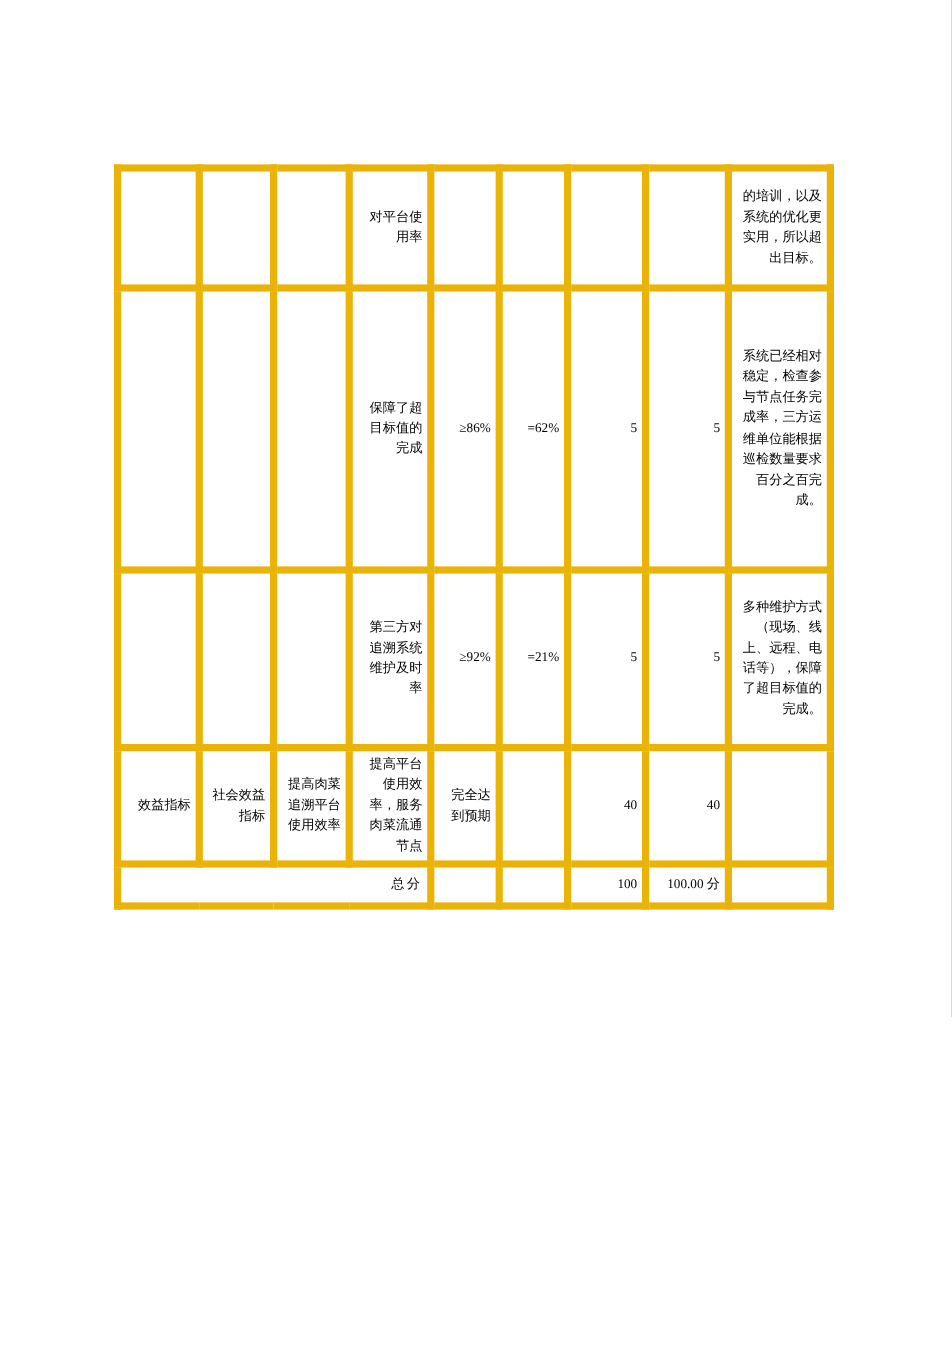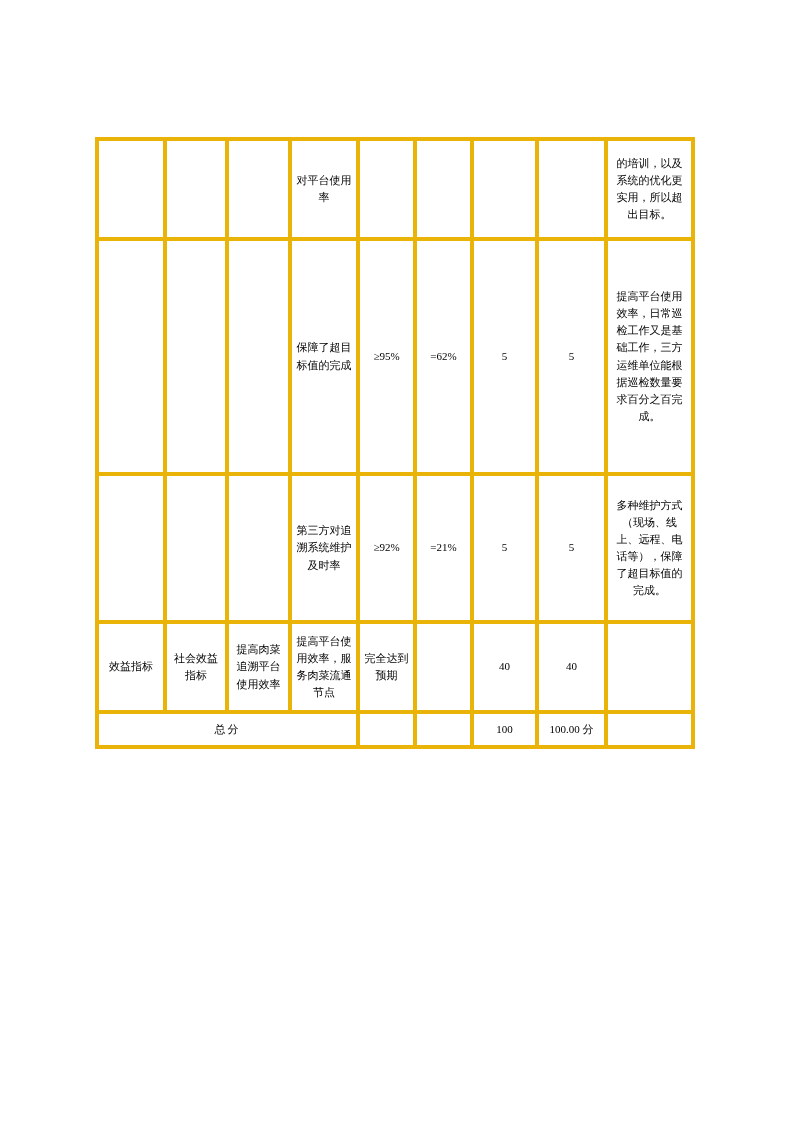--- a/index.html
+++ b/index.html
@@ -22,23 +22,23 @@
     left: 95px;
     top: 137px;
     width: 600px;
   }
   table.grid {
     border-collapse: collapse;
     width: 600px;
     table-layout: fixed;
   }
   table.grid td {
-    border: 4px solid #eab308;
+    border: 6px solid #eab308;
     vertical-align: middle;
-    text-align: center;
+    text-align: right;
     font-size: 11px;
     line-height: 1.55;
     padding: 3px 4px;
     word-break: break-all;
   }
   td.small {
     font-size: 10.5px;
   }
   td.num {
     font-family: "Liberation Serif", "DejaVu Serif", serif;
@@ -98,25 +98,25 @@
           <td class="small"></td>
           <td class="num"></td>
           <td class="num"></td>
           <td class="remark">的培训，以及系统的优化更实用，所以超出目标。</td>
         </tr>
         <tr style="height:235px;">
           <td class="blank-cell"></td>
           <td class="blank-cell"></td>
           <td class="blank-cell"></td>
           <td class="small">保障了超目标值的完成</td>
-          <td class="small">≥95%</td>
+          <td class="small">≥86%</td>
           <td class="small">=62%</td>
           <td class="num">5</td>
           <td class="num">5</td>
-          <td class="remark">提高平台使用效率，日常巡检工作又是基础工作，三方运维单位能根据巡检数量要求百分之百完成。</td>
+          <td class="remark">系统已经相对稳定，检查参与节点任务完成率，三方运维单位能根据巡检数量要求百分之百完成。</td>
         </tr>
         <tr style="height:148px;">
           <td class="blank-cell"></td>
           <td class="blank-cell"></td>
           <td class="blank-cell"></td>
           <td class="small">第三方对追溯系统维护及时率</td>
           <td class="small">≥92%</td>
           <td class="small">=21%</td>
           <td class="num">5</td>
           <td class="num">5</td>

